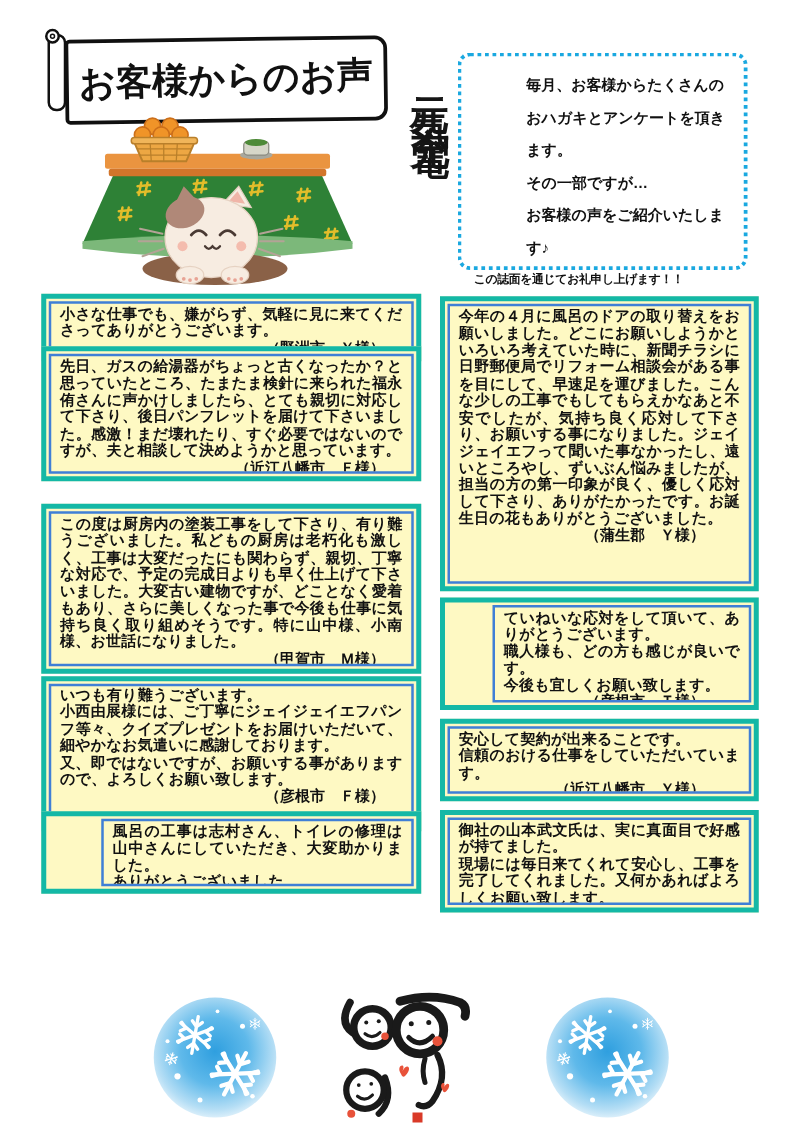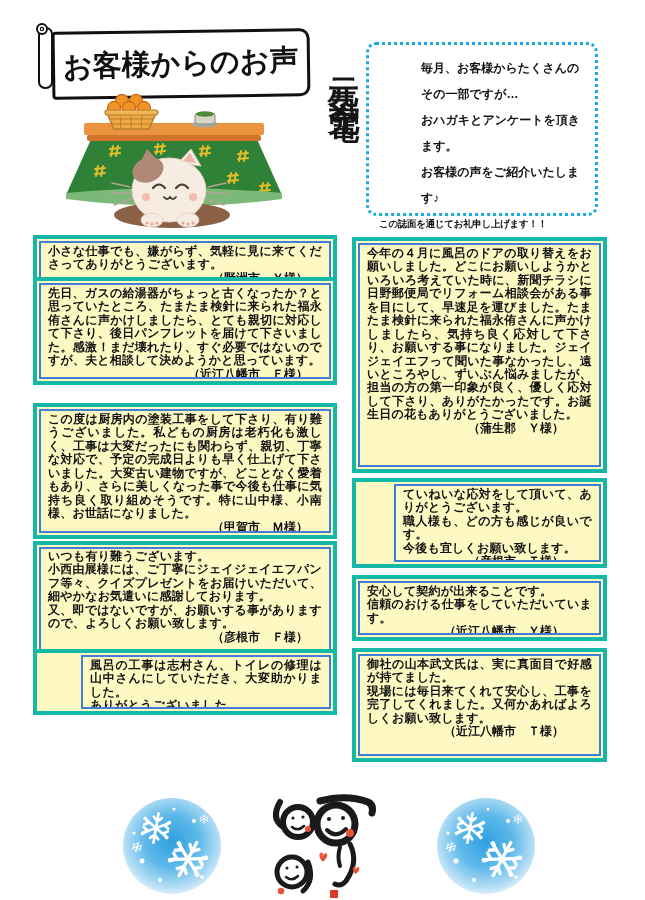--- a/index.html
+++ b/index.html
@@ -148,22 +148,22 @@
           <circle cx="138" cy="131" r="1.5"></circle>
           <circle cx="143" cy="130" r="1.5"></circle>
       </g>
     </g>
   </svg>
 
   <div class="genki">元気充電</div>
 
   <div class="intro-box">
     <span class="intro-line big">毎月、お客様からたくさんの</span>
+    <span class="intro-line big">おハガキとアンケートを頂きます。</span>
     <span class="intro-line big">その一部ですが…</span>
-    <span class="intro-line big">おハガキとアンケートを頂きます。</span>
     <span class="intro-line big">お客様の声をご紹介いたします♪</span>
     <span class="intro-line small">この誌面を通じてお礼申し上げます！！</span>
   </div>
 
   <div class="box col-left" style="top:235px;height:54px;">
     <div class="box-inner">
         <p class="t-text">小さな仕事でも、嫌がらず、気軽に見に来てくださってありがとうございます。</p>
     <p class="t-attr">（野洲市　Ｙ様）</p>
       </div>
   </div>
@@ -190,40 +190,40 @@
   <div class="box col-left" style="top:649px;height:66px;padding-left:44px;">
     <div class="box-inner">
         <p class="t-text">風呂の工事は志村さん、トイレの修理は山中さんにしていただき、大変助かりました。
 ありがとうございました。</p>
     <p class="t-attr">（愛荘町　Ｓ様）</p>
       </div>
   </div>
 
   <div class="box col-right" style="top:237px;height:236px;">
     <div class="box-inner">
-        <p class="t-text">今年の４月に風呂のドアの取り替えをお願いしました。どこにお願いしようかといろいろ考えていた時に、新聞チラシに日野郵便局でリフォーム相談会がある事を目にして、早速足を運びました。たまたま検針に来られた福永侑さんに声かけしましたら、気持ち良く応対して下さり、お願いする事になりました。ジェイジェイエフって聞いた事なかったし、遠いところやし、ずいぶん悩みましたが、担当の方の第一印象が良く、優しく応対して下さり、ありがたかったです。お誕生日の花もありがとうございました。</p>
+        <p class="t-text">今年の４月に風呂のドアの取り替えをお願いしました。どこにお願いしようかといろいろ考えていた時に、新聞チラシに日野郵便局でリフォーム相談会がある事を目にして、早速足を運びました。こんな少しの工事でもしてもらえかなあと不安でしたが、気持ち良く応対して下さり、お願いする事になりました。ジェイジェイエフって聞いた事なかったし、遠いところやし、ずいぶん悩みましたが、担当の方の第一印象が良く、優しく応対して下さり、ありがたかったです。お誕生日の花もありがとうございました。</p>
     <p class="t-attr">（蒲生郡　Ｙ様）</p>
       </div>
   </div>
   <div class="box col-right" style="top:478px;height:90px;padding-left:38px;">
     <div class="box-inner">
         <p class="t-text">ていねいな応対をして頂いて、ありがとうございます。
 職人様も、どの方も感じが良いです。
 今後も宜しくお願い致します。</p>
     <p class="t-attr">（彦根市　Ｔ様）</p>
       </div>
   </div>
   <div class="box col-right" style="top:575px;height:66px;">
     <div class="box-inner">
         <p class="t-text">安心して契約が出来ることです。
 信頼のおける仕事をしていただいています。</p>
     <p class="t-attr">（近江八幡市　Ｙ様）</p>
       </div>
   </div>
-  <div class="box col-right" style="top:648px;height:114px;">
+  <div class="box col-right" style="top:648px;height:82px;">
     <div class="box-inner">
         <p class="t-text">御社の山本武文氏は、実に真面目で好感が持てました。
 現場には毎日来てくれて安心し、工事を完了してくれました。又何かあればよろしくお願い致します。</p>
     <p class="t-attr">（近江八幡市　Ｔ様）</p>
       </div>
   </div>
 
   <div class="snow-tile" style="left:112px;top:795px;">
     <svg width="120" height="103" viewBox="0 0 120 103">
       <ellipse cx="60" cy="51" rx="49" ry="48" fill="url(#snowbg)"></ellipse>

